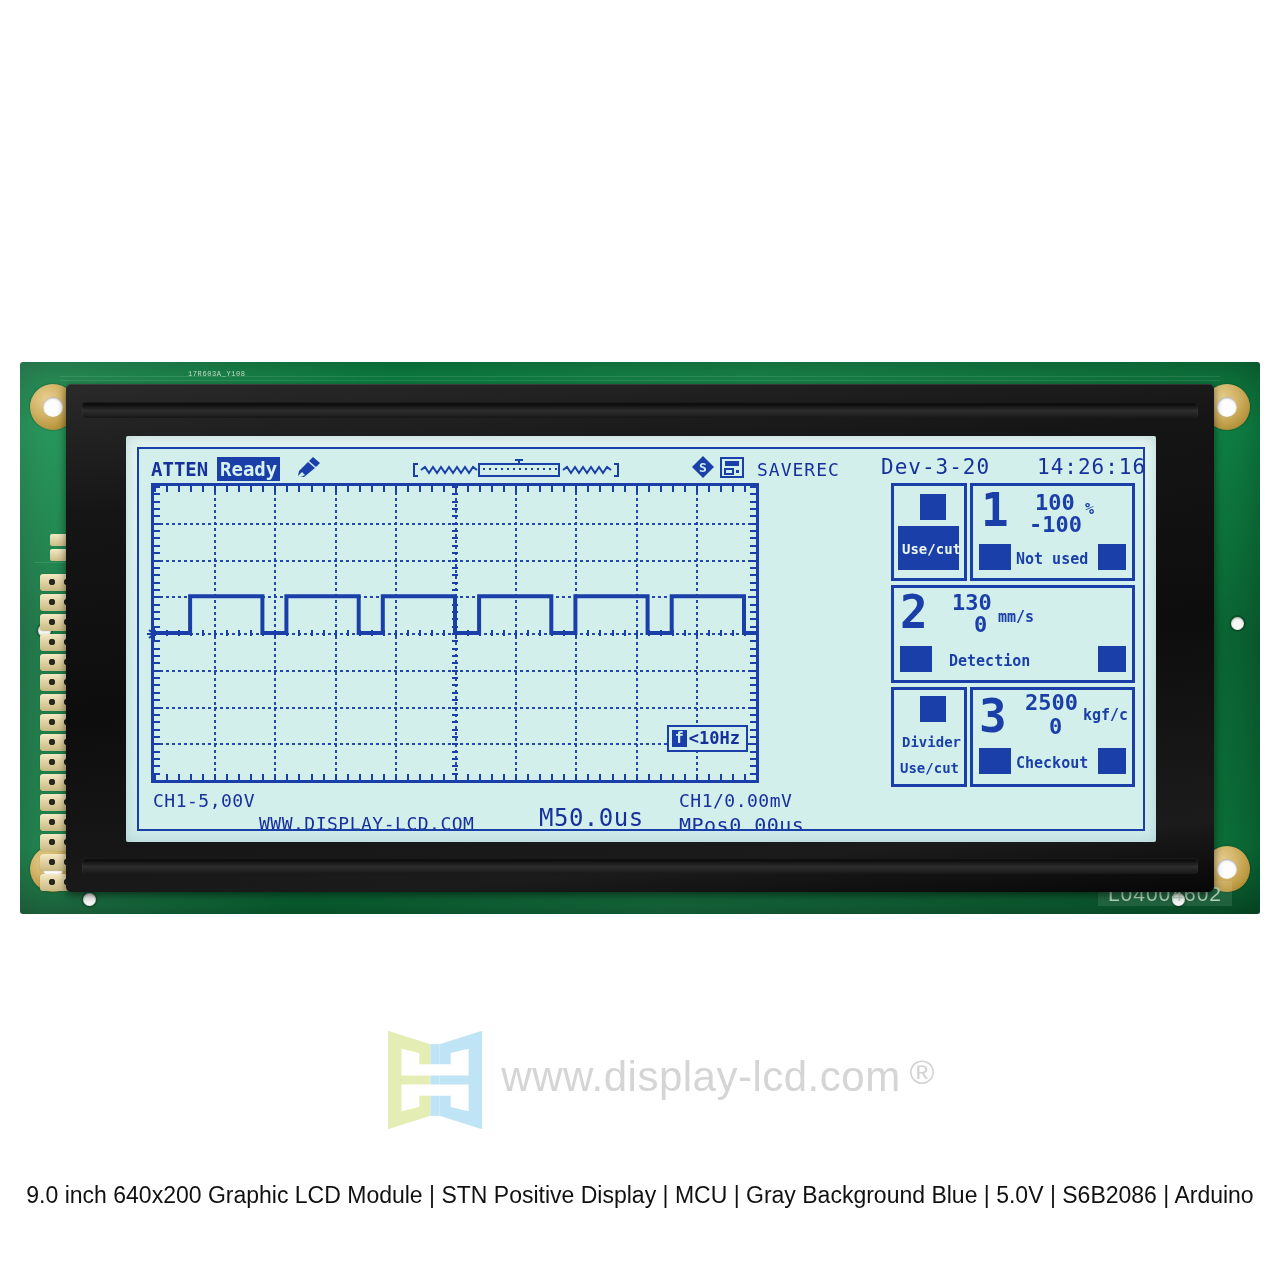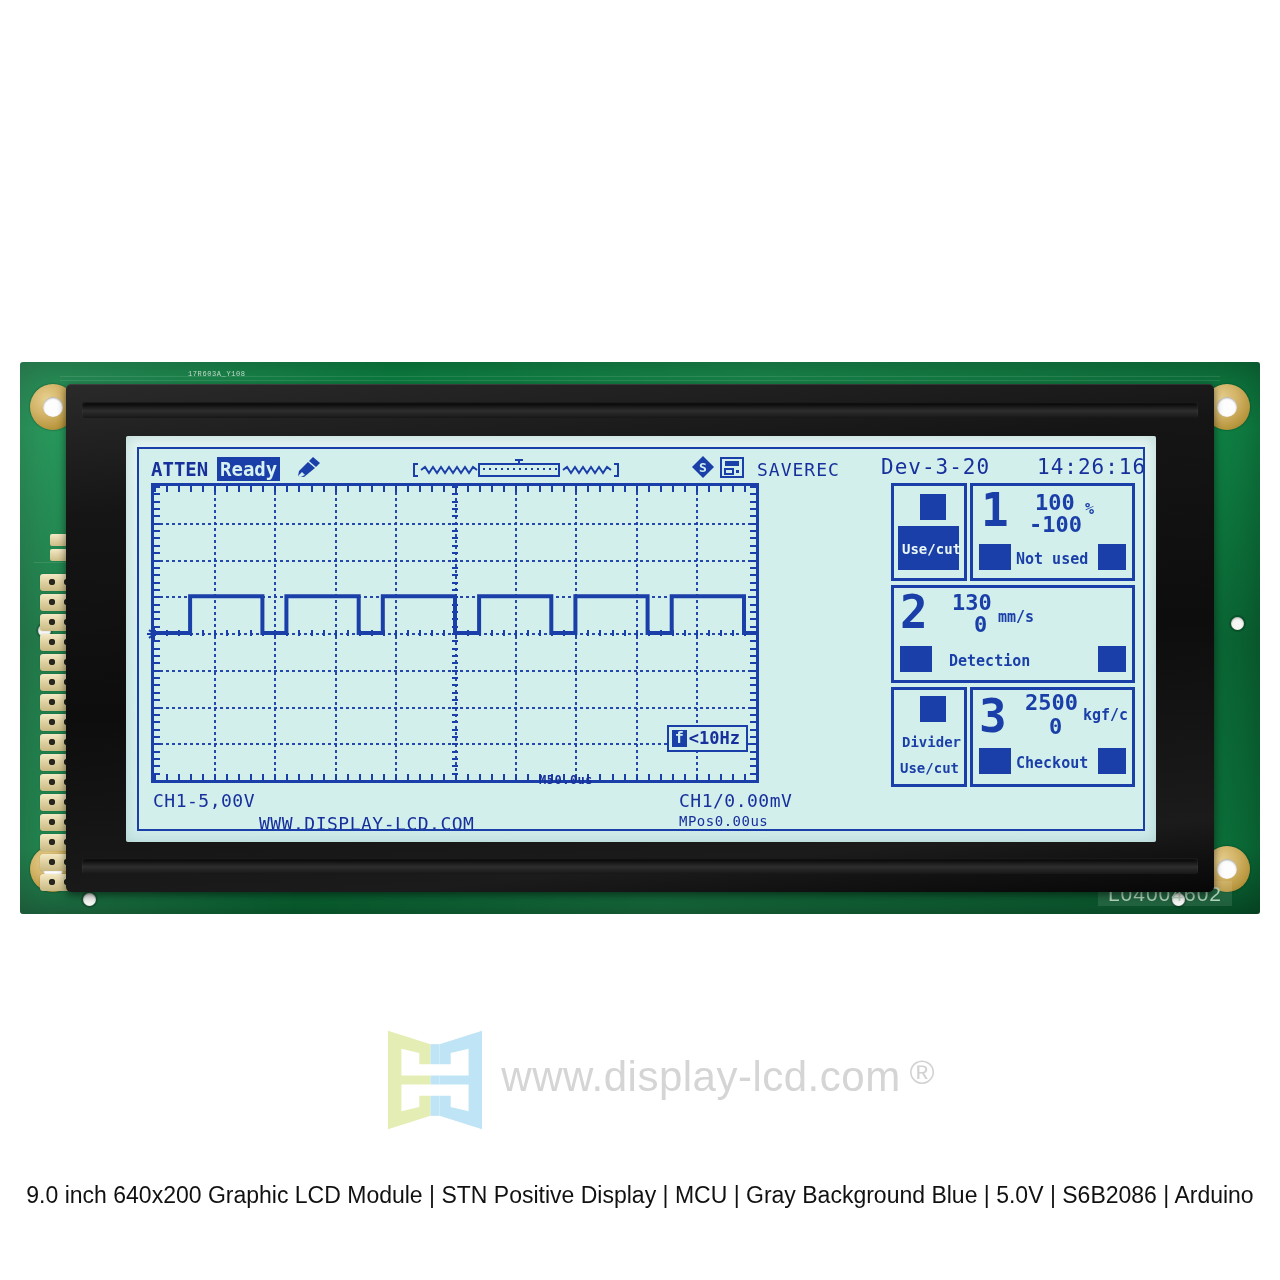--- a/index.html
+++ b/index.html
@@ -144,24 +144,24 @@
   #freqbox{
     position:absolute;right:8px;bottom:28px;
     border:2px solid #1b3fa8;background:#d2efec;
     display:flex;align-items:center;gap:2px;padding:1px 6px 2px 3px;
     font-size:17px;font-weight:bold;letter-spacing:0px;
   }
   #freq-f{background:#1b3fa8;color:#d2efec;padding:0 3px;font-size:15px;line-height:17px;}
 
   
   #bot1{position:absolute;left:14px;top:341px;font-size:18px;letter-spacing:.5px;}
-  #bot2{position:absolute;left:400px;top:324px;font-size:12px;letter-spacing:.5px;font-weight:bold;}
+  #bot2{position:absolute;left:400px;top:355px;font-size:24px;letter-spacing:.5px;}
   #bot3{position:absolute;left:540px;top:341px;font-size:18px;letter-spacing:.5px;}
   #bot4{position:absolute;left:120px;top:364px;font-size:18px;letter-spacing:.5px;}
-  #bot5{position:absolute;left:540px;top:364px;font-size:14px;letter-spacing:.5px;}
+  #bot5{position:absolute;left:540px;top:364px;font-size:20px;letter-spacing:.5px;}
 
   
   #menu{
     position:absolute;left:622px;top:34px;width:120px;
   }
   .mbtn{
     background:#1b3fa8;color:#eaf7f5;
     font-size:17px;font-weight:bold;text-align:center;
     display:flex;align-items:center;justify-content:center;
     letter-spacing:0px;

